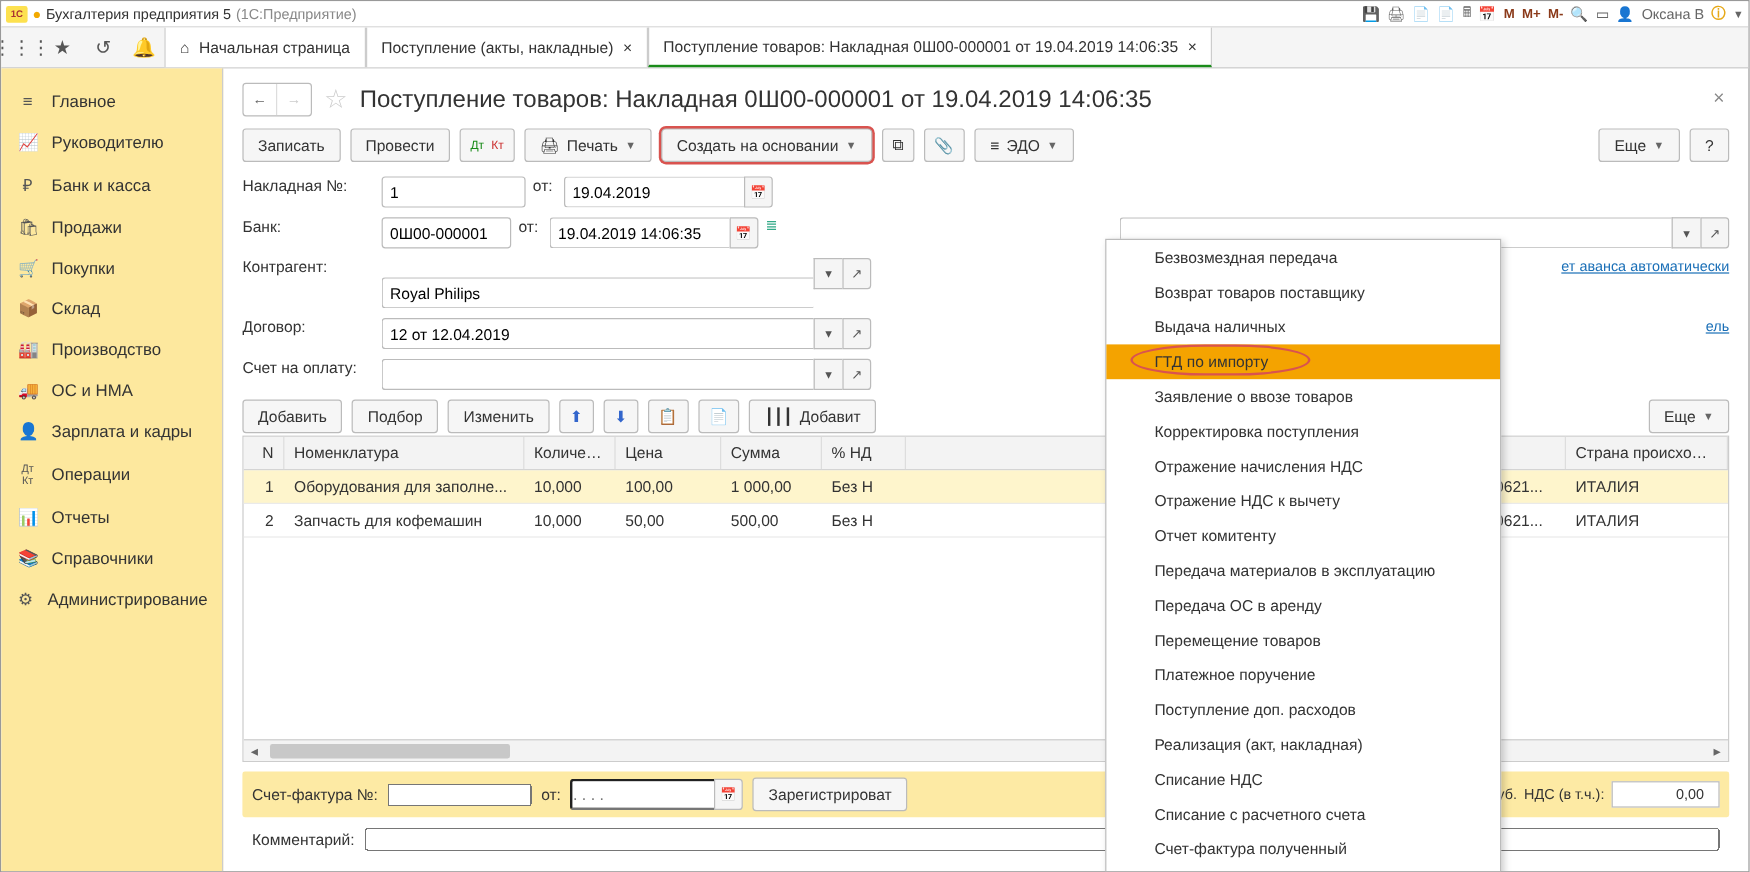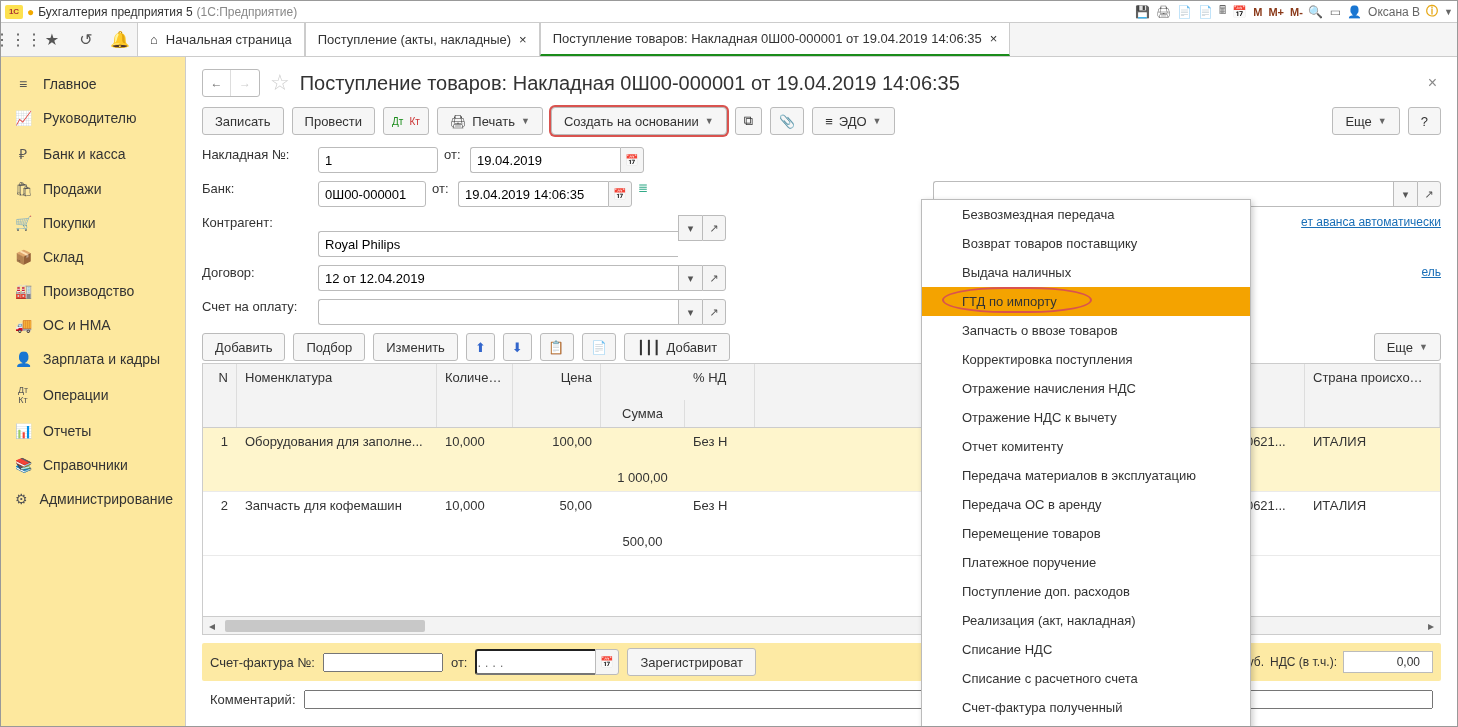--- a/index.html
+++ b/index.html
@@ -58,22 +58,22 @@
 
 .table-wrap { border: 1px solid #ccc; flex: 1; min-height: 200px; overflow: hidden; position: relative; }
 .table-head { display: flex; background: #f3f3f3; border-bottom: 1px solid #ccc; font-size: 13px; }
 .th { padding: 6px 8px; border-right: 1px solid #ddd; overflow: hidden; text-overflow: ellipsis; white-space: nowrap; }
 .tr { display: flex; border-bottom: 1px solid #eaeaea; font-size: 13px; }
 .tr.sel { background: #fef5cc; }
 .td { padding: 6px 8px; border-right: 1px solid transparent; overflow: hidden; text-overflow: ellipsis; white-space: nowrap; }
 .c-n { width: 34px; text-align: right; }
 .c-name { width: 200px; }
 .c-qty { width: 76px; }
-.c-price { width: 88px; text-align: right; }
-.c-sum { width: 84px; text-align: center; margin-top: 36px; }
+.c-price { width: 88px; }
+.c-sum { width: 84px; text-align: left; }
 .c-vat { width: 70px; }
 .c-gap { width: 320px; }
 .c-nds { width: 40px; }
 .c-gtd { width: 190px; }
 .c-country { flex: 1; }
 
 .hscroll { height: 18px; background: #f3f3f3; border-top: 1px solid #ccc; position: absolute; bottom: 0; left: 0; right: 0; display:flex; align-items:center; }
 .hscroll .thumb { height: 12px; background: #c8c8c8; border-radius: 2px; margin-left: 4px; width: 200px; }
 .hscroll .arrow { width: 18px; text-align:center; color:#666; }
 
@@ -394,21 +394,21 @@
         <span class="lbl">Комментарий:</span>
         <input class="inp" style="flex: 1 1 0%;">
       </div>
     </div>
 
     <div class="dropdown">
       <div class="dd-item">Безвозмездная передача</div>
       <div class="dd-item">Возврат товаров поставщику</div>
       <div class="dd-item">Выдача наличных</div>
       <div class="dd-item hl"><span>ГТД по импорту</span><div class="dd-oval"></div></div>
-      <div class="dd-item">Запчасть о ввозе товаров</div>
+      <div class="dd-item">Заявление о ввозе товаров</div>
       <div class="dd-item">Корректировка поступления</div>
       <div class="dd-item">Отражение начисления НДС</div>
       <div class="dd-item">Отражение НДС к вычету</div>
       <div class="dd-item">Отчет комитенту</div>
       <div class="dd-item">Передача материалов в эксплуатацию</div>
       <div class="dd-item">Передача ОС в аренду</div>
       <div class="dd-item">Перемещение товаров</div>
       <div class="dd-item">Платежное поручение</div>
       <div class="dd-item">Поступление доп. расходов</div>
       <div class="dd-item">Реализация (акт, накладная)</div>

